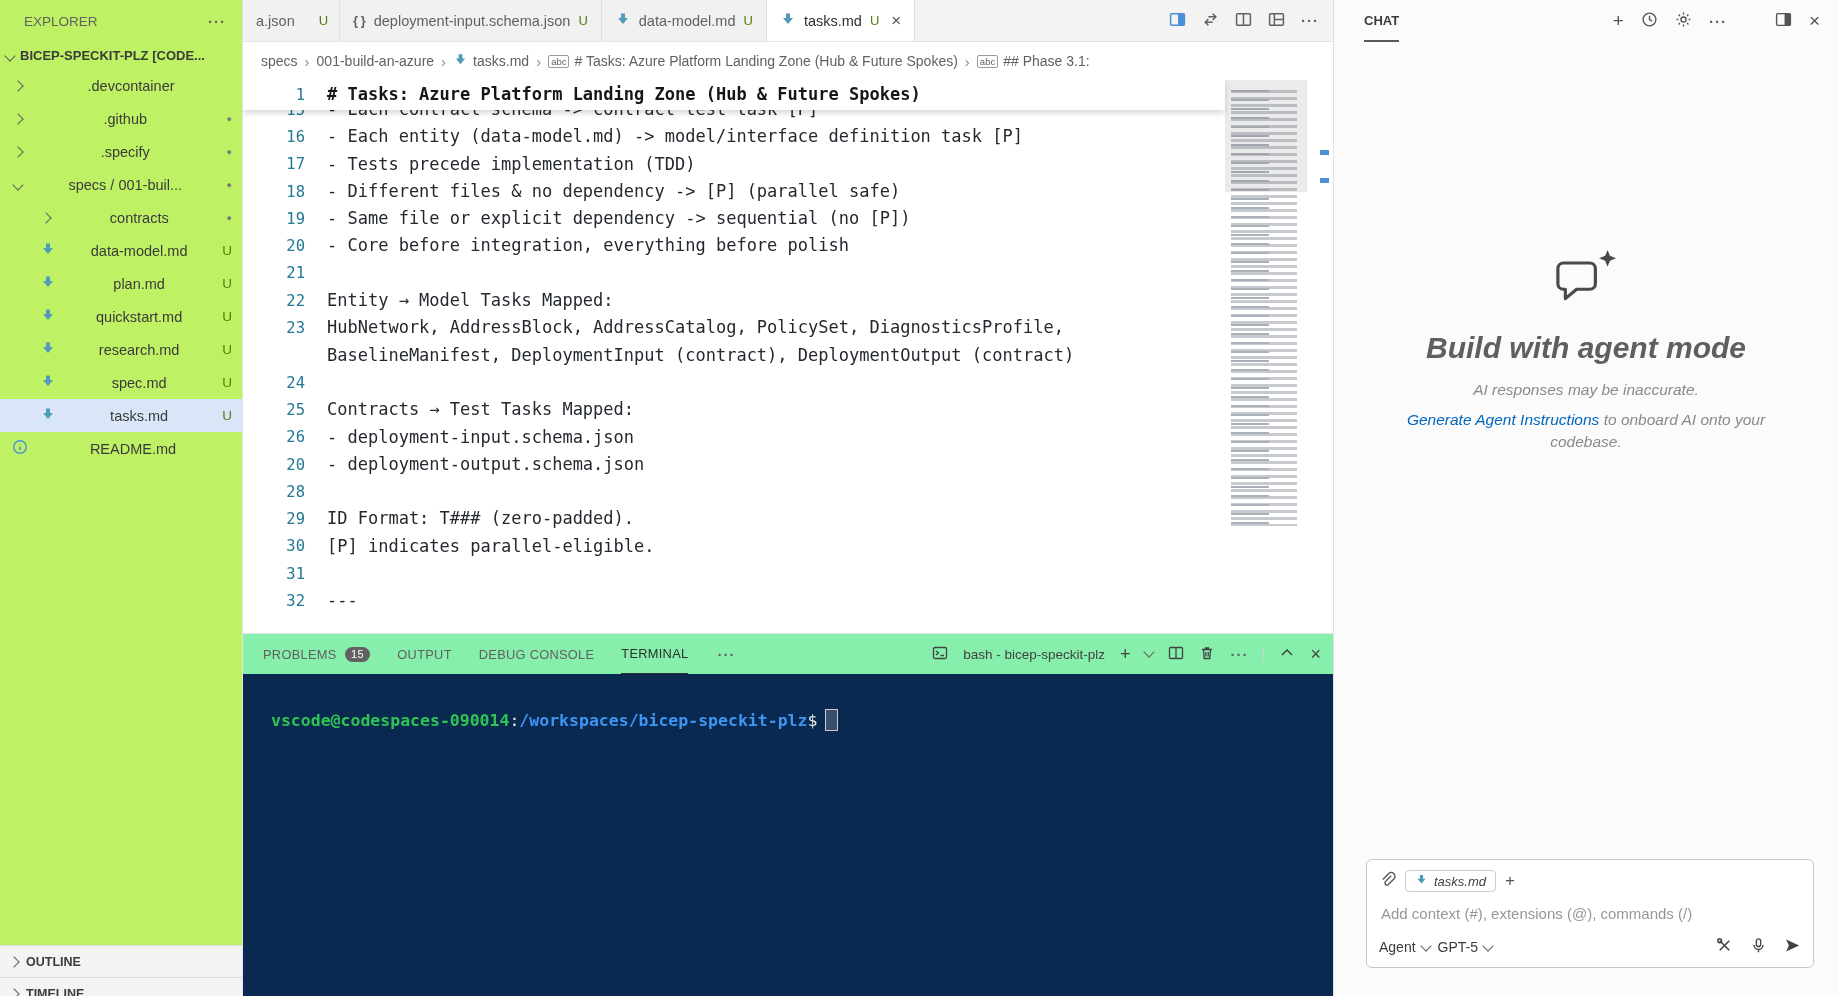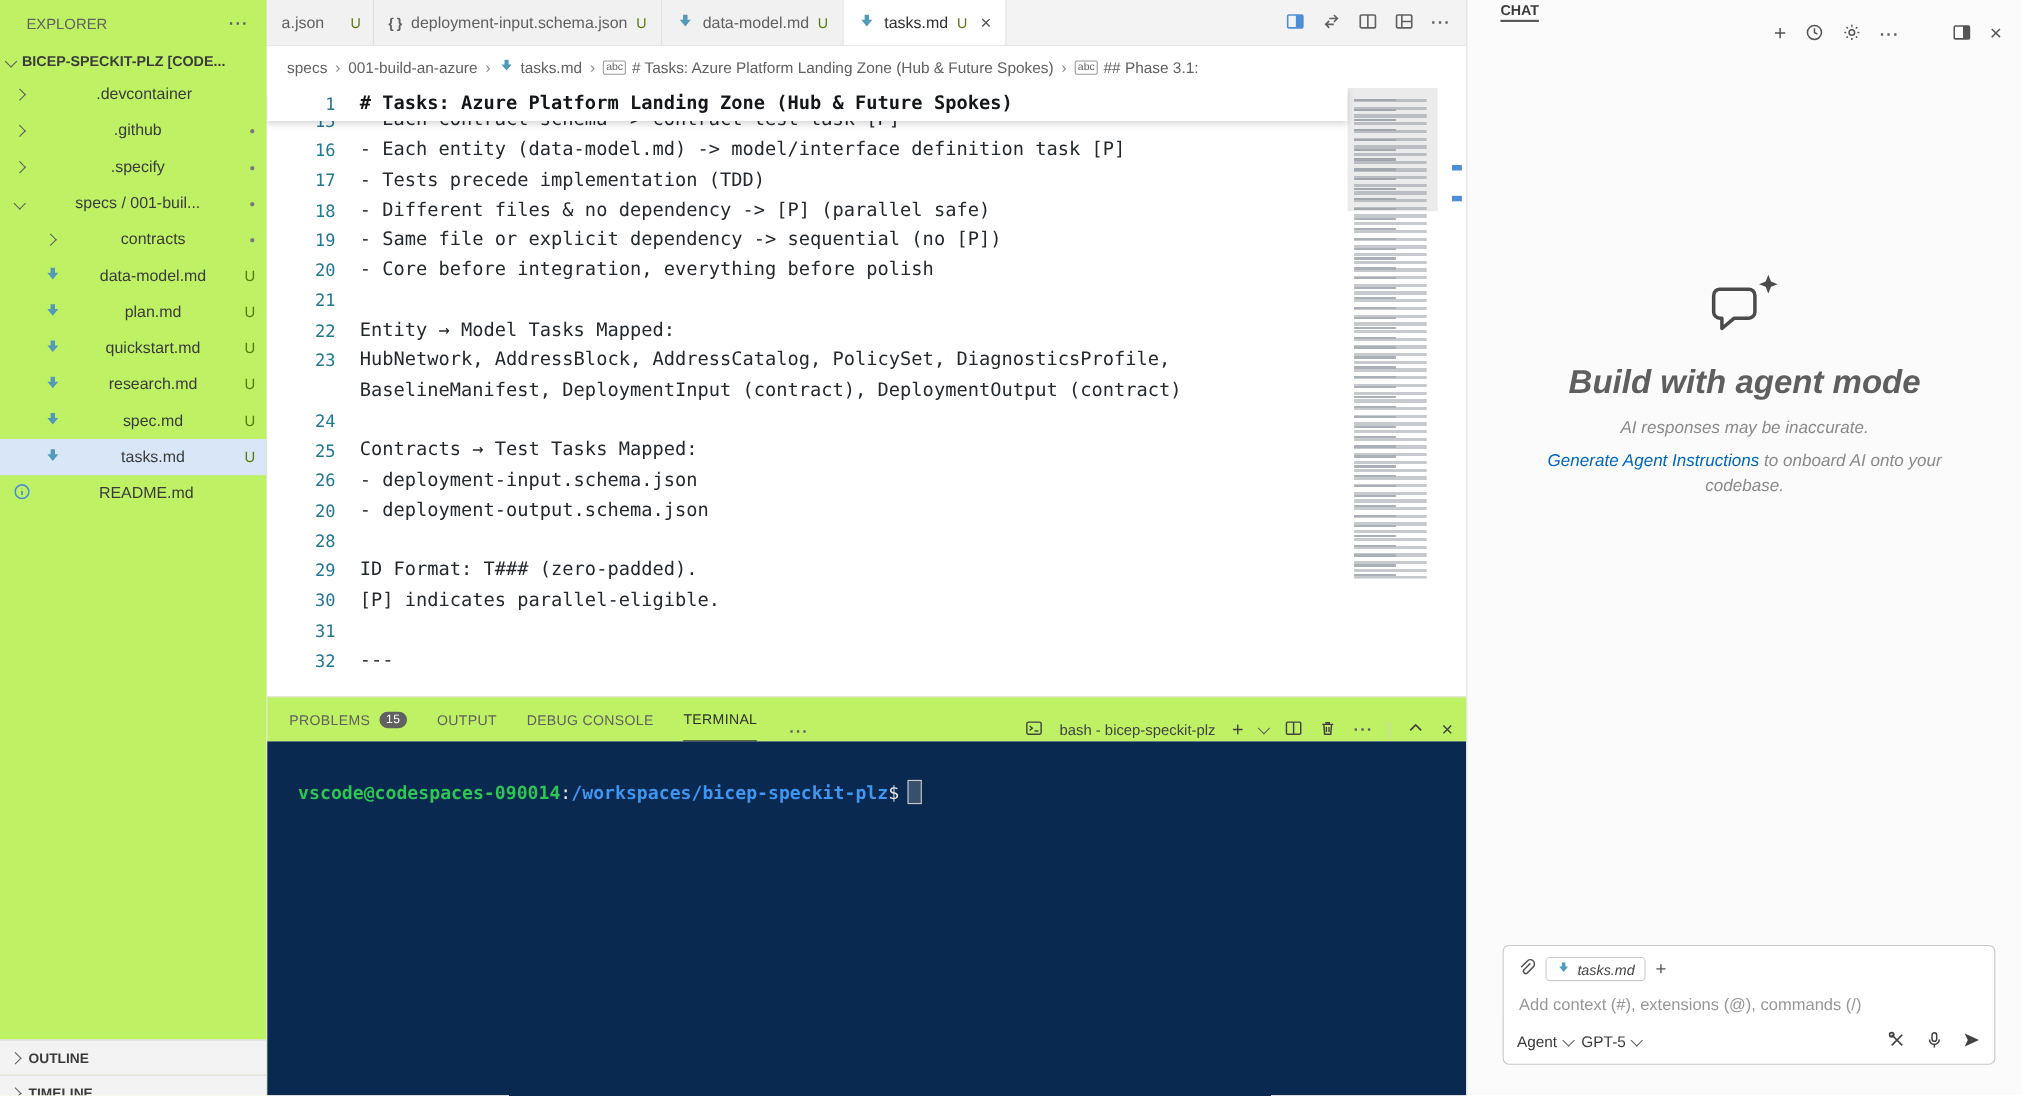--- a/index.html
+++ b/index.html
@@ -54,37 +54,37 @@
   .sticky{position:absolute;left:0;top:0;width:982px;height:30px;background:#fff;display:flex;align-items:center;box-shadow:0 3px 6px rgba(0,0,0,.16);z-index:4;}
   .sticky .ct{font-weight:700;color:#14171a;}
   .minimap{position:absolute;left:982px;top:0;width:82px;height:553px;}
   .mm-slider{position:absolute;left:0;top:0;width:82px;height:112px;background:rgba(110,110,110,.14);}
   .mm-b1{position:absolute;left:6px;top:10px;width:66px;height:436px;background:repeating-linear-gradient(180deg,#c6cacf 0 3px,transparent 3px 7px);}
   .mm-b2{position:absolute;left:6px;top:10px;width:38px;height:436px;background:repeating-linear-gradient(180deg,#aab0b7 0 2px,transparent 2px 9px);}
   .ruler{position:absolute;left:1064px;top:0;width:26px;height:553px;}
   .rmark{position:absolute;width:9px;height:5px;background:#4d8fd6;left:13px;}
 
   
-  .panelbar{position:absolute;left:243px;top:633px;width:1090px;height:41px;background:#bef264;border-top:1px solid #e5e5e5;display:flex;align-items:flex-end;padding:0 12px 0 20px;box-sizing:border-box;}
+  .panelbar{position:absolute;left:243px;top:633px;width:1090px;height:41px;background:#86efac;border-top:1px solid #e5e5e5;display:flex;align-items:center;padding:0 12px 0 20px;box-sizing:border-box;}
   .ptab{font-size:12.8px;letter-spacing:.3px;color:#616161;margin-right:27px;height:100%;display:flex;align-items:center;gap:8px;box-sizing:border-box;}
   .ptab.active{color:#2f2f2f;border-bottom:1.5px solid #2f2f2f;}
   .pbadge{background:#616161;color:#fff;border-radius:10px;font-size:11px;padding:1.5px 6.5px;}
   .pright{margin-left:auto;display:flex;align-items:center;gap:15px;color:#424242;font-size:13.5px;}
   .vsep{width:1px;height:16px;background:#d0d0d0;}
 
   
   .terminal{position:absolute;left:243px;top:674px;width:1090px;height:322px;background:#0a2950;}
   .tline{position:absolute;left:28px;top:24px;font:16.5px "DejaVu Sans Mono",monospace;color:#e8e8e8;display:flex;align-items:center;white-space:pre;margin-top:11px;}
   .tuser{color:#2dc653;font-weight:700;}
   .tpath{color:#3f96f2;font-weight:700;}
   .cursor{display:inline-block;width:11px;height:20px;border:1.5px solid #c9c9c9;background:rgba(220,220,220,.22);margin-left:8px;}
 
   
   .chat{position:absolute;left:1333px;top:0;width:505px;height:996px;background:#fbfbfb;border-left:1px solid #e0e0e0;box-sizing:border-box;}
-  .chat-header{height:42px;display:flex;align-items:flex-start;padding:0 18px 0 30px;flex-direction:column;}
+  .chat-header{height:42px;display:flex;align-items:center;padding:0 18px 0 30px;}
   .chat-tab{font-size:13px;font-weight:600;color:#3b3b3b;height:100%;display:flex;align-items:center;border-bottom:2px solid #5a5a5a;box-sizing:border-box;}
   .chat-actions{margin-left:auto;display:flex;align-items:center;gap:17px;color:#555;}
   .gapw{width:14px;}
   .welcome{position:absolute;top:248px;left:0;right:0;text-align:center;font-style:italic;}
   .w-title{font-size:30px;font-weight:600;color:#5f5f5f;margin:20px 0 16px;}
   .w-sub{font-size:15.5px;color:#8a8a8a;margin-bottom:10px;}
   .w-linkp{font-size:15.5px;color:#8a8a8a;width:400px;margin:0 auto;line-height:1.45;}
   .link{color:#0066bf;cursor:pointer;}
   .chat-input{position:absolute;left:32px;bottom:28px;width:448px;background:#fff;border:1px solid #c8c8c8;border-radius:6px;padding:10px 12px;box-sizing:border-box;}
   .ci-row1{display:flex;align-items:center;gap:9px;color:#555;}

